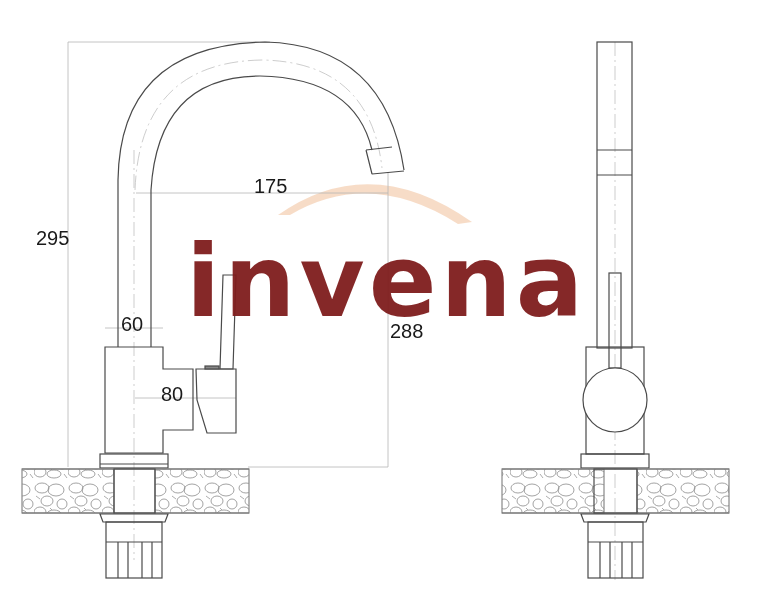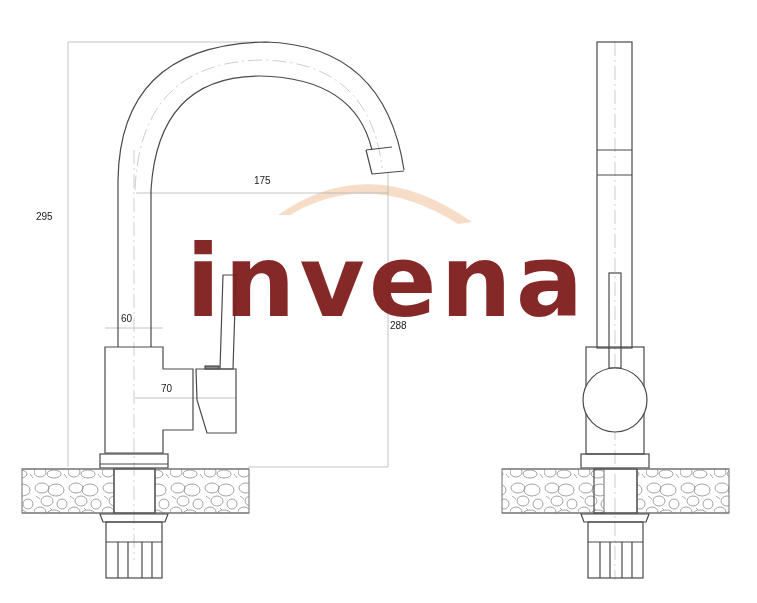--- a/index.html
+++ b/index.html
@@ -1,20 +1,20 @@
 <!DOCTYPE html>
 <html><head>
 <meta charset="utf-8">
 <style>
   html, body { margin: 0; padding: 0; background: #ffffff; }
   body { width: 757px; height: 603px; position: relative; overflow: hidden;
          font-family: "Liberation Sans", sans-serif; }
   #drawing { position: absolute; left: 0; top: 0; width: 757px; height: 603px; }
   .dim-label { position: absolute; font-family: "Liberation Sans", sans-serif;
-               font-size: 10px; color: #1a1a1a; line-height: 1; }
+               font-size: 20px; color: #1a1a1a; line-height: 1; }
   .watermark { position: absolute; left: 186px; top: 232px; font-family: "DejaVu Sans", sans-serif;
                font-weight: bold; font-size: 100px; letter-spacing: 4px; color: #7f1d1d;
                line-height: 1; opacity: 0.95; }
 </style>
 </head>
 <body>
 
 <svg id="drawing" viewBox="0 0 757 603" xmlns="http://www.w3.org/2000/svg">
   <defs>
     <pattern id="stones" x="0" y="0" width="34" height="40" patternUnits="userSpaceOnUse">
@@ -100,17 +100,17 @@
     <line x1="588" y1="542" x2="643" y2="542"></line>
     <line x1="600" y1="542" x2="600" y2="578"></line>
     <line x1="610" y1="542" x2="610" y2="578"></line>
     <line x1="622" y1="542" x2="622" y2="578"></line>
     <line x1="632" y1="542" x2="632" y2="578"></line>
   </g>
 </svg>
 
 <div class="watermark">invena</div>
 
-<div class="dim-label" style="left:36px; top:212px;">295</div>
+<div class="dim-label" style="left:36px; top:228px;">295</div>
 <div class="dim-label" style="left:254px; top:176px;">175</div>
 <div class="dim-label" style="left:390px; top:321px;">288</div>
 <div class="dim-label" style="left:121px; top:314px;">60</div>
-<div class="dim-label" style="left:161px; top:384px;">70</div>
+<div class="dim-label" style="left:161px; top:384px;">80</div>
 
 </body></html>

